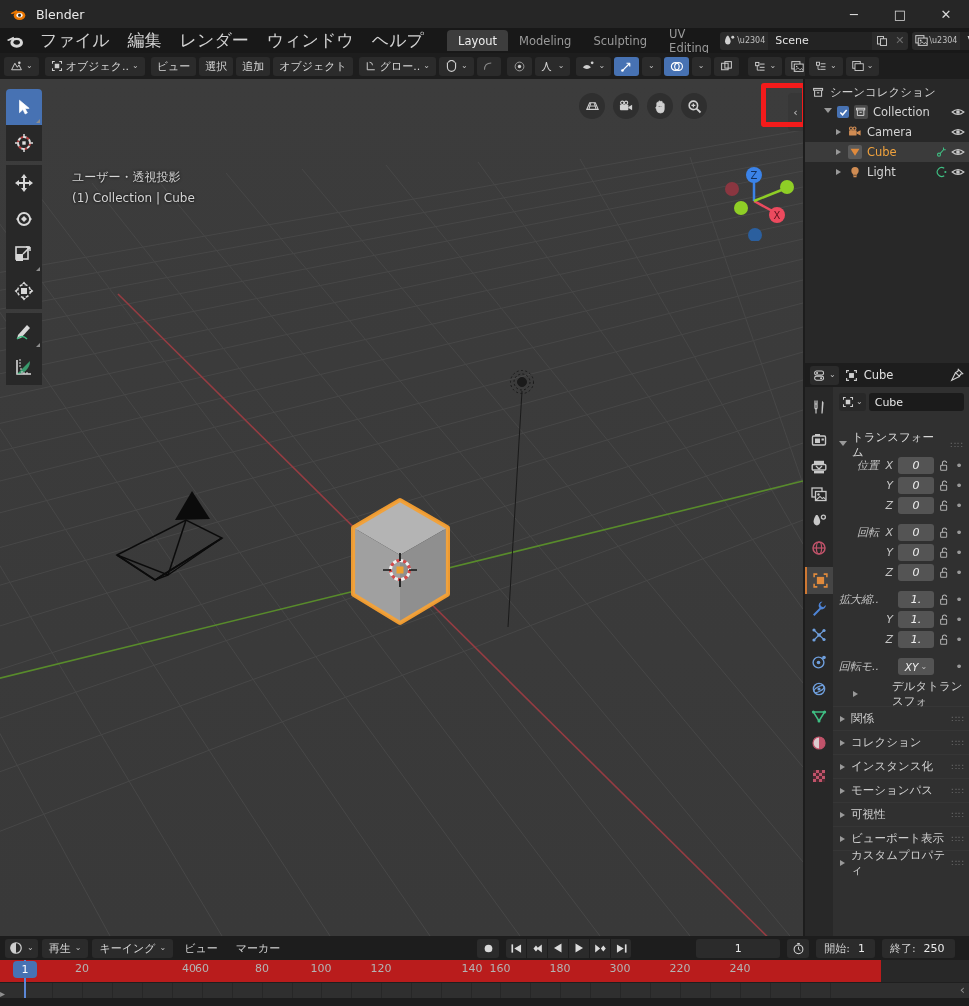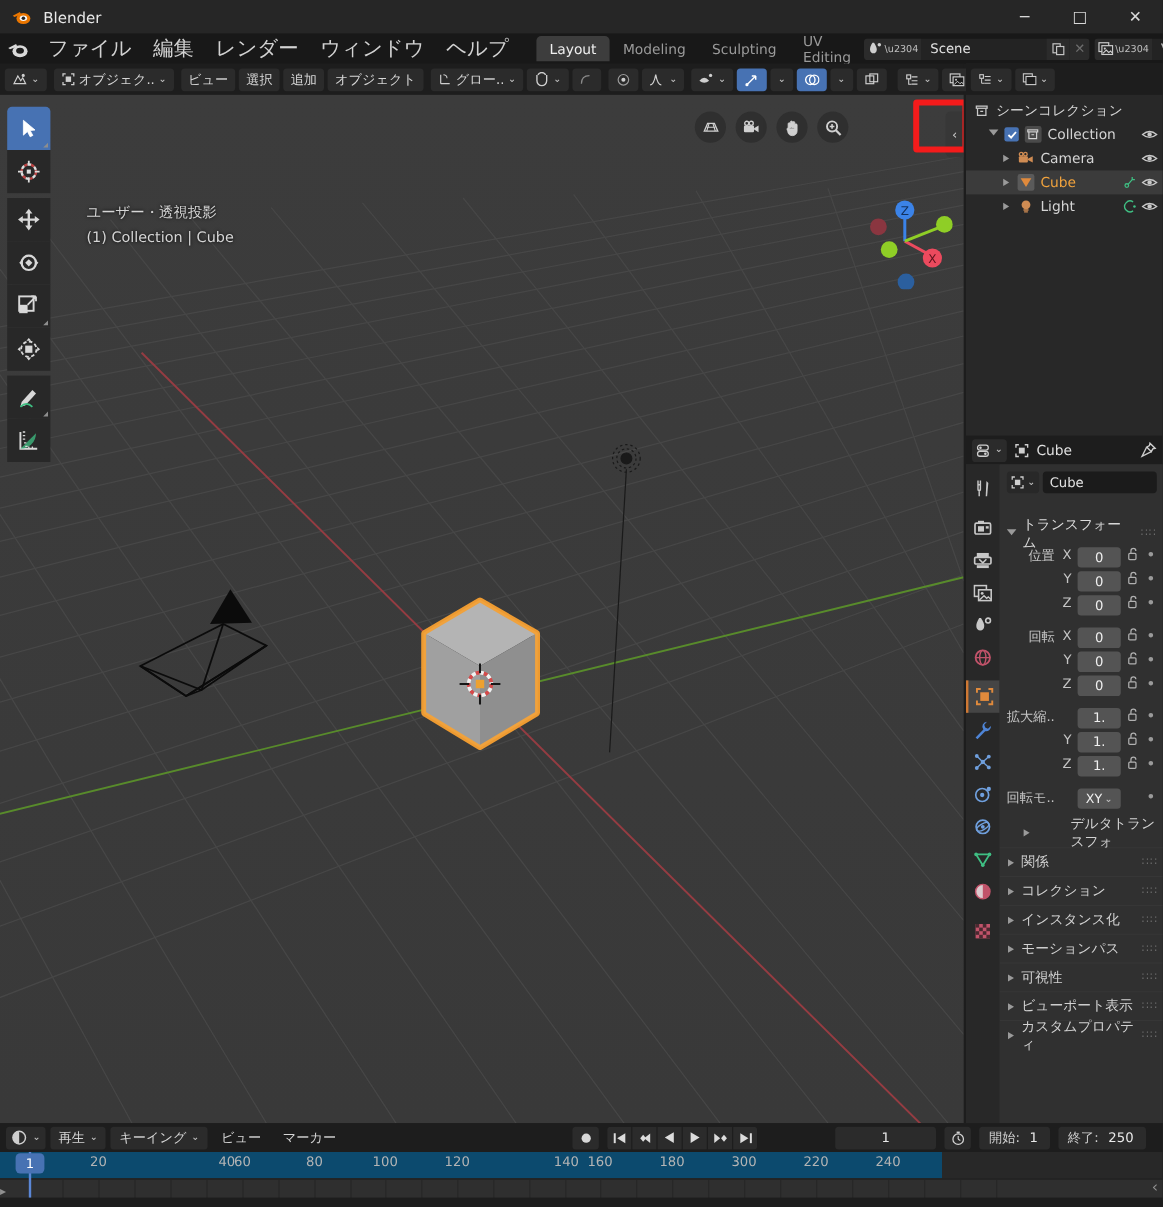--- a/index.html
+++ b/index.html
@@ -150,21 +150,21 @@
               padding: 0 6px; font-size: 11px; color: #e4e4e4; }
 
   .panel-head { display: flex; align-items: center; gap: 5px; height: 20px; padding-left: 6px; color: #dcdcdc;
                 font-size: 11.5px; margin-top: 24px; }
   .panel-head .dots { margin-left: auto; margin-right: 5px; color: #6e6e6e; font-size: 9px; letter-spacing: 1px; }
   .acc-row { display: flex; align-items: center; gap: 6px; height: 24px; padding-left: 7px;
              color: #d2d2d2; font-size: 11.5px; border-top: 1px solid #363636; }
   .acc-row .dots { margin-left: auto; margin-right: 4px; color: #6e6e6e; font-size: 9px; letter-spacing: 1px; }
   .acc-row.sub { padding-left: 20px; border-top: none; gap: 34px; }
 
-  .xf-row { display: flex; align-items: flex-start; height: 19px; margin: 1px 0; }
+  .xf-row { display: flex; align-items: center; height: 19px; margin: 1px 0; font-style: italic; }
   .xf-label { width: 50px; text-align: right; padding-right: 4px; color: #c4c4c4; font-size: 11px;
               white-space: nowrap; overflow: hidden; }
   .xf-axis { width: 10px; text-align: right; color: #c4c4c4; font-size: 11px; }
   .xf-val { width: 36px; height: 17px; background: #545454; border-radius: 3px; margin-left: 5px;
             display: flex; align-items: center; justify-content: center; font-size: 11px; color: #f0f0f0; }
   .xf-lock { width: 16px; display: flex; align-items: center; justify-content: center; margin-left: 2px; }
   .xf-dot { width: 14px; display: flex; align-items: center; justify-content: center; color: #9a9a9a; font-size: 13px; }
   .xf-gap { height: 6px; }
   .xf-sel { width: 36px; height: 17px; background: #545454; border-radius: 3px; margin-left: 5px;
             display: flex; align-items: center; justify-content: center; gap: 2px; font-size: 10.5px; color: #f0f0f0; }
@@ -178,21 +178,21 @@
   .tl-group { display: flex; height: 19px; border-radius: 3px; overflow: hidden; gap: 1px; }
   .tl-group .tl-b { background: #2b2b2b; width: 20px; height: 19px; display: flex; align-items: center;
                     justify-content: center; }
   .tl-num { height: 19px; background: #2b2b2b; border-radius: 3px; display: flex; align-items: center;
             justify-content: center; font-size: 11px; color: #eaeaea; }
   .tl-range { height: 19px; background: #2b2b2b; border-radius: 3px; display: flex; align-items: center;
               gap: 0px; overflow: hidden; }
   .tl-range .rl { padding: 0 4px 0 8px; font-size: 11px; color: #d0d0d0; }
   .tl-range .rv { padding: 0 10px 0 4px; font-size: 11px; color: #eaeaea; }
 
-  .tl-ruler { position: absolute; top: 24px; left: 0; width: 785px; height: 22px; background: #0c4a6e; }
+  .tl-ruler { position: absolute; top: 24px; left: 0; width: 881px; height: 22px; background: #b91c1c; }
   .tl-tick { position: absolute; top: 2px; font-size: 11px; color: #b4b4b4; transform: translateX(-50%); }
   .tl-body { position: absolute; top: 46px; left: 0; width: 969px; height: 18px; background: #2f2f2f;
              border-top: 1px solid #1f1f1f; }
   .tl-gridline { position: absolute; top: 0; width: 1px; height: 18px; background: #272727; }
   .tl-playhead { position: absolute; top: 24px; width: 2px; height: 40px; background: #5b87d6; }
   .tl-cfbadge { position: absolute; top: 25px; height: 17px; background: #4772b3; border-radius: 4px;
                 display: flex; align-items: center; justify-content: center; color: #fff; font-size: 11px;
                 transform: translateX(-50%); min-width: 24px; padding: 0 5px; }
   .tl-scrollbar { position: absolute; left: 8px; right: 22px; top: 68px; height: 9px; background: #6a6a6a;
                   border-radius: 5px; }

